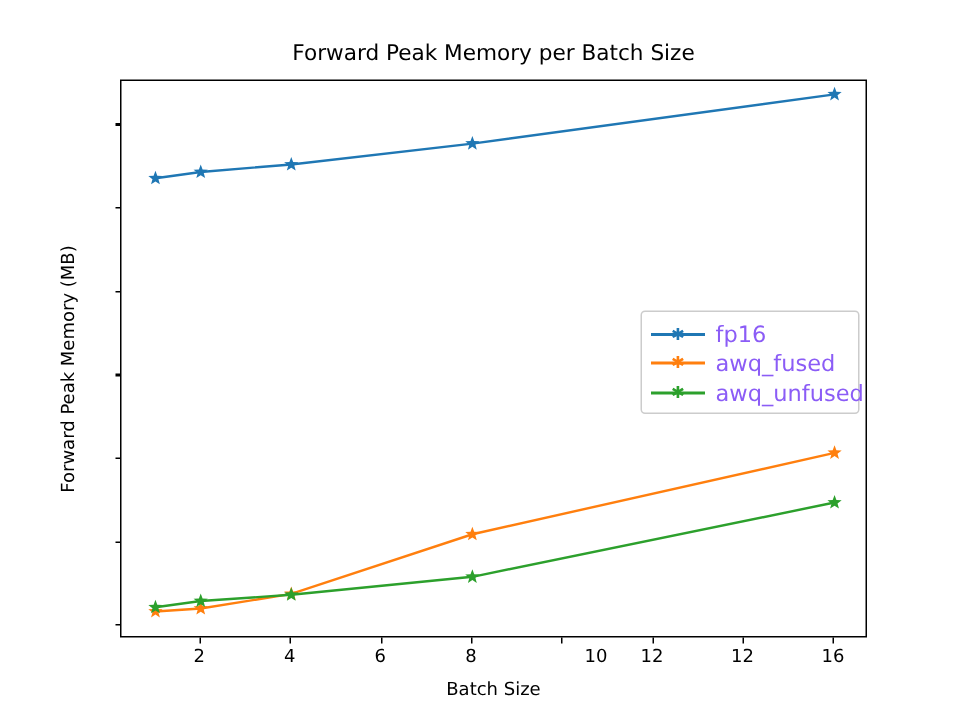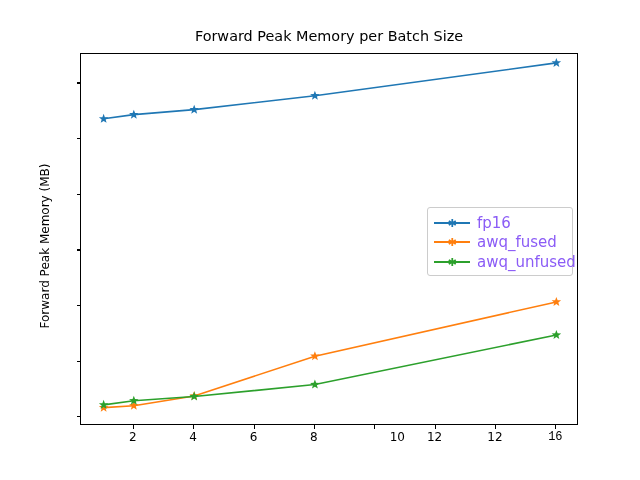--- a/index.html
+++ b/index.html
@@ -170,24 +170,25 @@
       <div class="xtick-label" style="left: 253.545px;">6</div>
       <div class="xtick-mark" style="left: 253.545px;"></div>
       <div class="xtick-label" style="left: 313.909px;">8</div>
       <div class="xtick-mark" style="left: 313.909px;"></div>
       <div class="xtick-label" style="left: 374.273px; margin-left: 23px;">10</div>
       <div class="xtick-mark" style="left: 374.273px;"></div>
       <div class="xtick-label" style="left: 434.636px;">12</div>
       <div class="xtick-mark" style="left: 434.636px;"></div>
       <div class="xtick-label" style="left: 495px;">12</div>
       <div class="xtick-mark" style="left: 495px;"></div>
-      <div class="xtick-label" style="left: 555.364px; font-family: Liberation Mono, monospace;">16</div>
+      <div class="xtick-label" style="left: 555.364px;">16</div>
       <div class="xtick-mark" style="left: 555.364px;"></div>
     </div>
 
+  <div id="xlabel">Batch Size</div>
 
   <div id="plot-area">
     <svg id="plot-svg" viewBox="0 0 498 372" preserveAspectRatio="none">
         <polyline points="22.64,64.83 52.82,60.66 113.18,55.65 233.91,41.74 475.36,8.90" fill="none" stroke="#1f77b4" stroke-width="1.6"></polyline>
         <path d="M22.64,59.83L23.87,63.13L27.39,63.28L24.63,65.48L25.58,68.87L22.64,66.93L19.70,68.87L20.64,65.48L17.88,63.28L21.40,63.13Z" fill="#1f77b4"></path>
         <path d="M52.82,55.66L54.05,58.96L57.57,59.11L54.82,61.30L55.76,64.70L52.82,62.76L49.88,64.70L50.82,61.30L48.06,59.11L51.58,58.96Z" fill="#1f77b4"></path>
         <path d="M113.18,50.65L114.42,53.95L117.94,54.10L115.18,56.30L116.12,59.69L113.18,57.75L110.24,59.69L111.18,56.30L108.43,54.10L111.95,53.95Z" fill="#1f77b4"></path>
         <path d="M233.91,36.74L235.14,40.04L238.66,40.19L235.91,42.38L236.85,45.78L233.91,43.84L230.97,45.78L231.91,42.38L229.15,40.19L232.67,40.04Z" fill="#1f77b4"></path>
         <path d="M475.36,3.90L476.60,7.20L480.12,7.36L477.36,9.55L478.30,12.95L475.36,11.00L472.42,12.95L473.37,9.55L470.61,7.36L474.13,7.20Z" fill="#1f77b4"></path>
         <polyline points="22.64,353.64 52.82,351.69 113.18,341.95 233.91,302.16 475.36,247.91" fill="none" stroke="#ff7f0e" stroke-width="1.6"></polyline>

